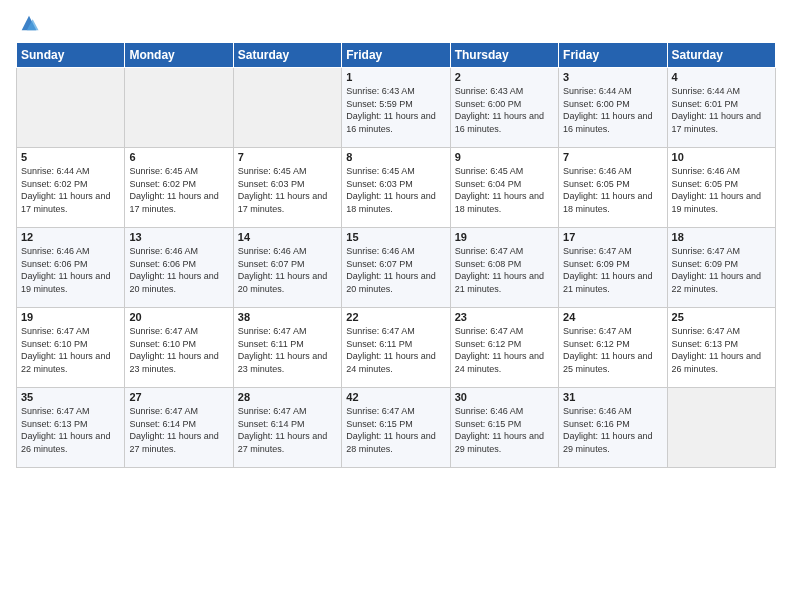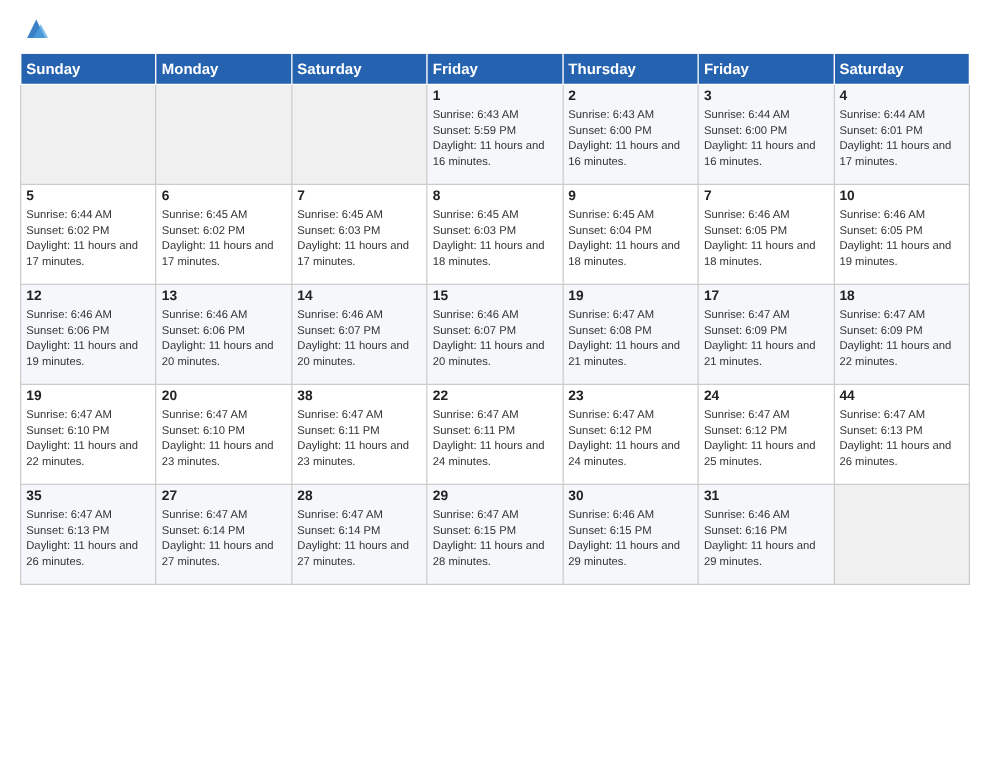--- a/index.html
+++ b/index.html
@@ -234,39 +234,39 @@
           </td>
           <td>
             <div class="day-number">23</div>
             <div class="day-info">Sunrise: 6:47 AM<br>Sunset: 6:12 PM<br>Daylight: 11 hours and 24 minutes.</div>
           </td>
           <td>
             <div class="day-number">24</div>
             <div class="day-info">Sunrise: 6:47 AM<br>Sunset: 6:12 PM<br>Daylight: 11 hours and 25 minutes.</div>
           </td>
           <td>
-            <div class="day-number">44</div>
+            <div class="day-number">25</div>
             <div class="day-info">Sunrise: 6:47 AM<br>Sunset: 6:13 PM<br>Daylight: 11 hours and 26 minutes.</div>
           </td>
         </tr>
         <tr>
           <td>
             <div class="day-number">35</div>
             <div class="day-info">Sunrise: 6:47 AM<br>Sunset: 6:13 PM<br>Daylight: 11 hours and 26 minutes.</div>
           </td>
           <td>
             <div class="day-number">27</div>
             <div class="day-info">Sunrise: 6:47 AM<br>Sunset: 6:14 PM<br>Daylight: 11 hours and 27 minutes.</div>
           </td>
           <td>
             <div class="day-number">28</div>
             <div class="day-info">Sunrise: 6:47 AM<br>Sunset: 6:14 PM<br>Daylight: 11 hours and 27 minutes.</div>
           </td>
           <td>
-            <div class="day-number">29</div>
+            <div class="day-number">42</div>
             <div class="day-info">Sunrise: 6:47 AM<br>Sunset: 6:15 PM<br>Daylight: 11 hours and 28 minutes.</div>
           </td>
           <td>
             <div class="day-number">30</div>
             <div class="day-info">Sunrise: 6:46 AM<br>Sunset: 6:15 PM<br>Daylight: 11 hours and 29 minutes.</div>
           </td>
           <td>
             <div class="day-number">31</div>
             <div class="day-info">Sunrise: 6:46 AM<br>Sunset: 6:16 PM<br>Daylight: 11 hours and 29 minutes.</div>
           </td>

